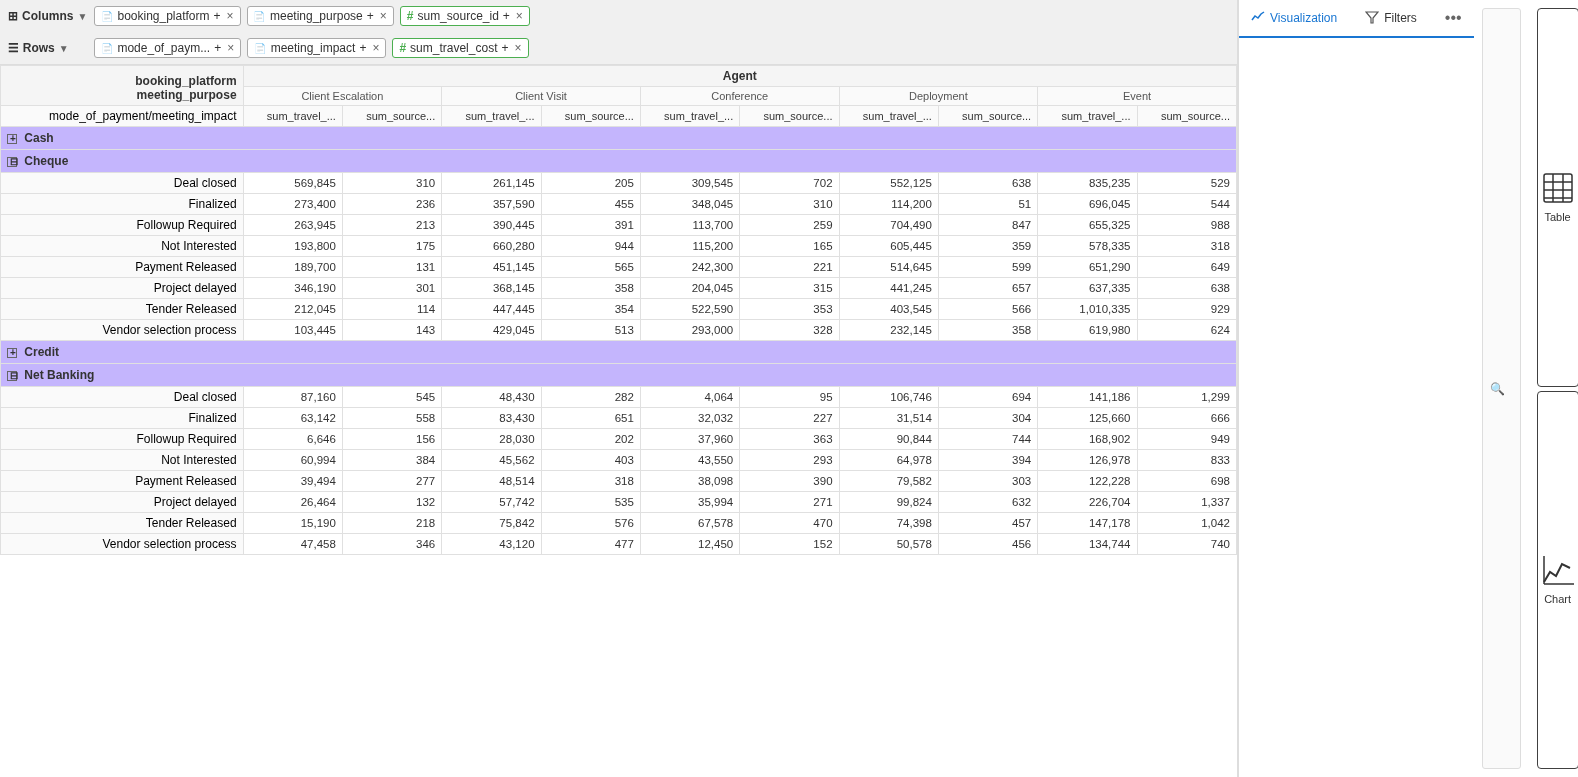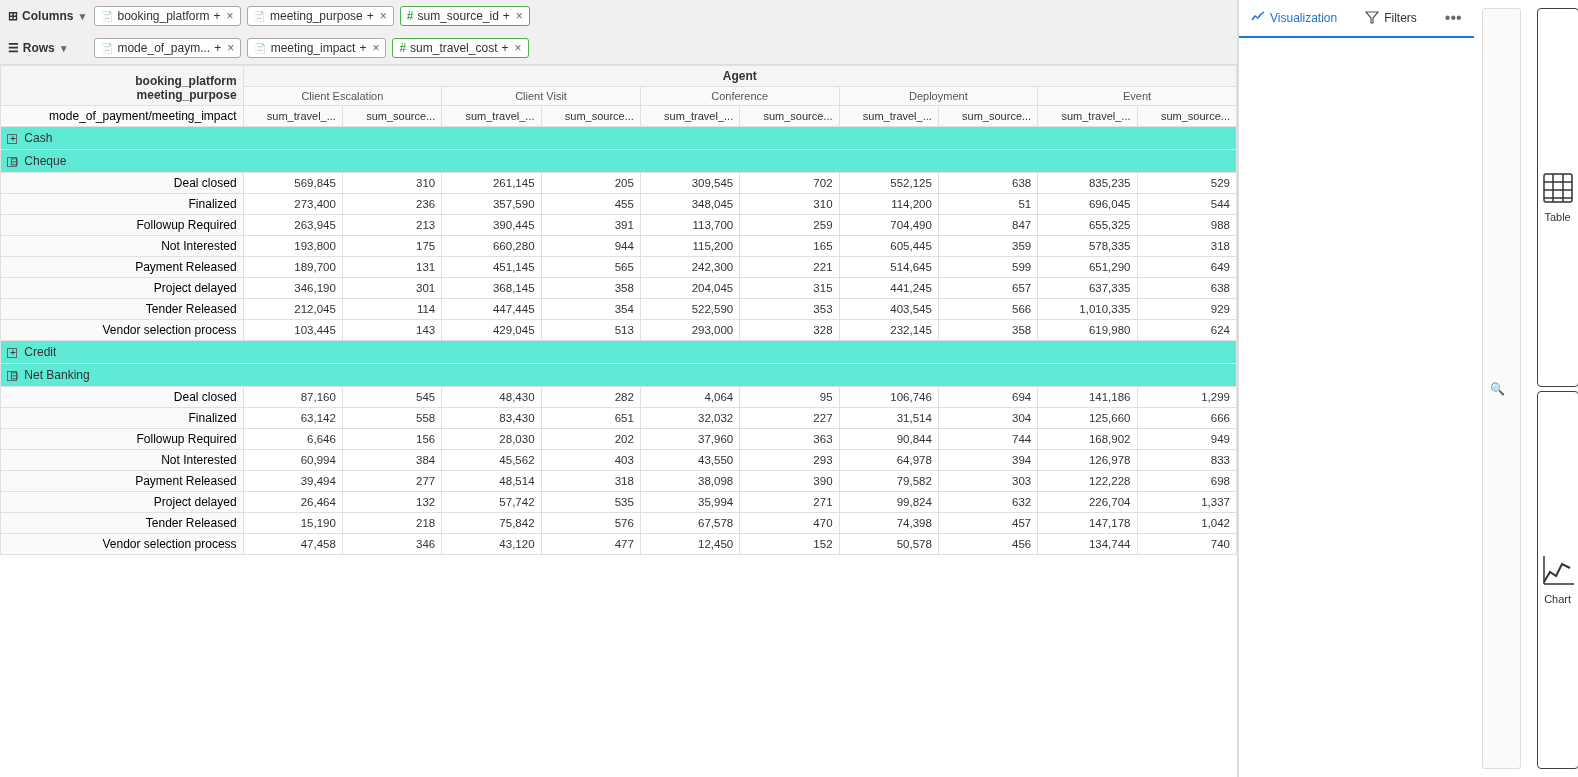--- a/index.html
+++ b/index.html
@@ -91,22 +91,22 @@
       text-align: right;
       font-weight: 500;
       background: #fafafa;
       position: sticky;
       left: 0;
       z-index: 1;
       min-width: 200px;
     }
     
     .group-header {
-      font-weight: 400;
-      background: #5eead4;
+      font-weight: 700;
+      background: #c4b5fd;
       color: #333;
     }
     
     .group-header td {
       padding: 4px 6px;
     }
     
     .data-cell {
       text-align: right;
       color: #333;

